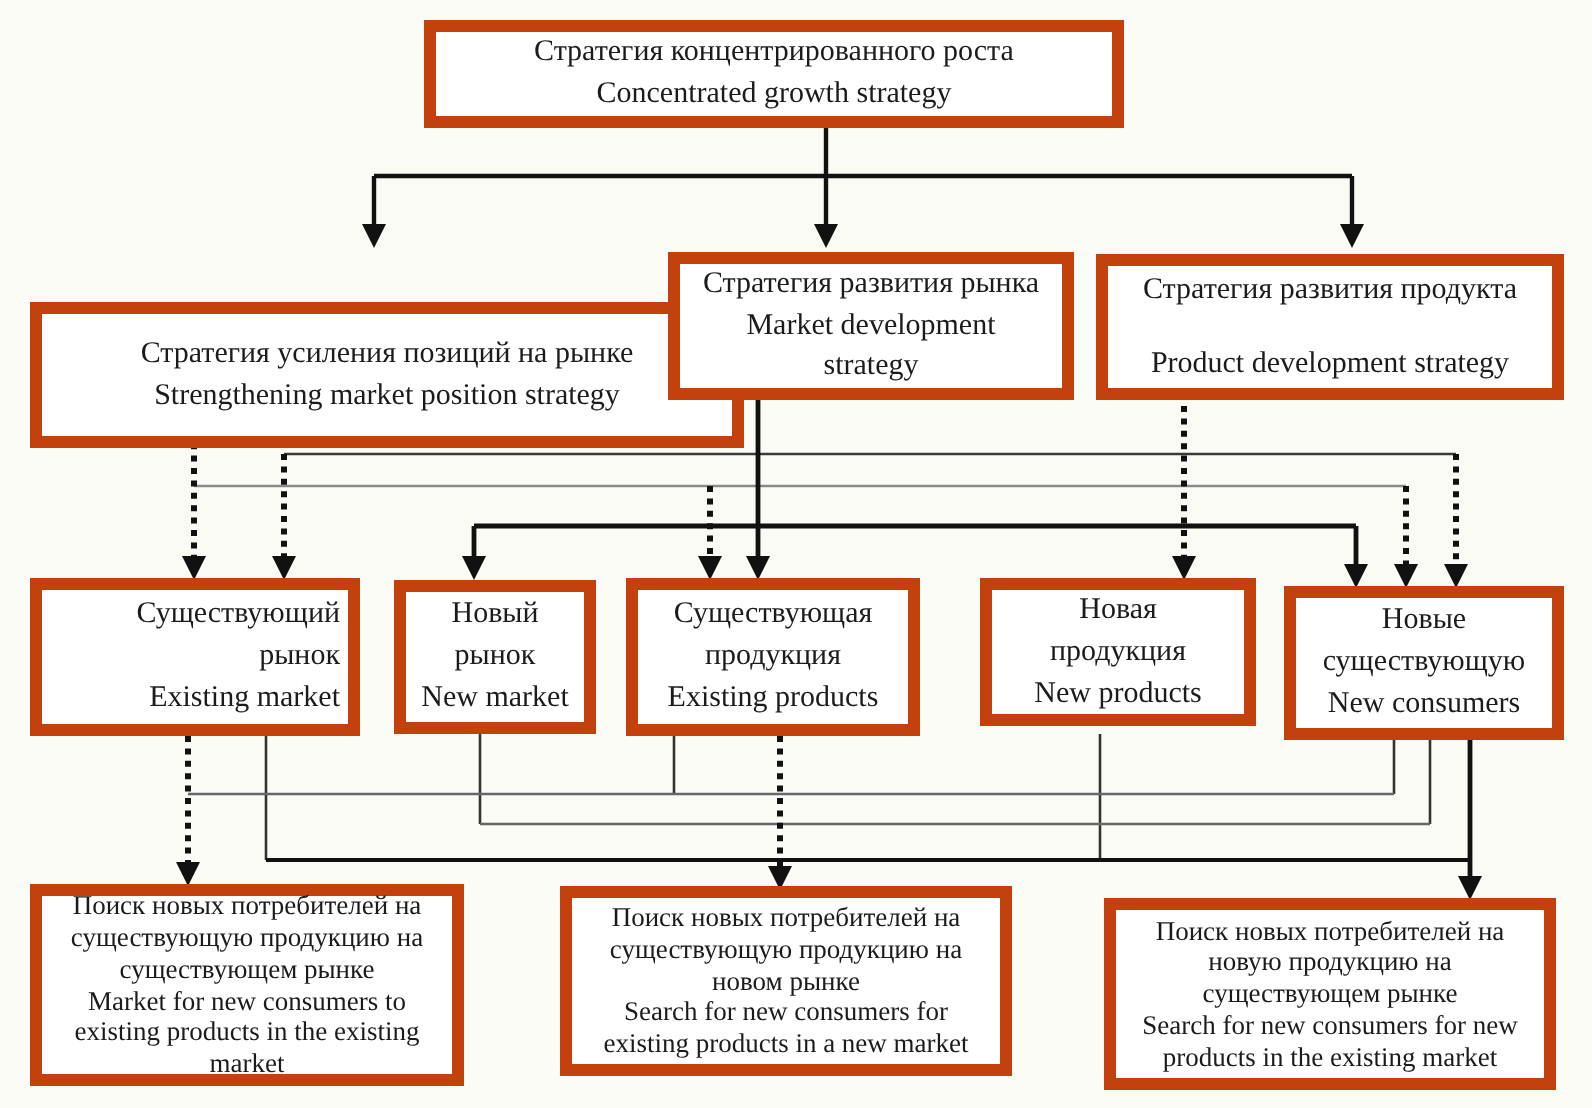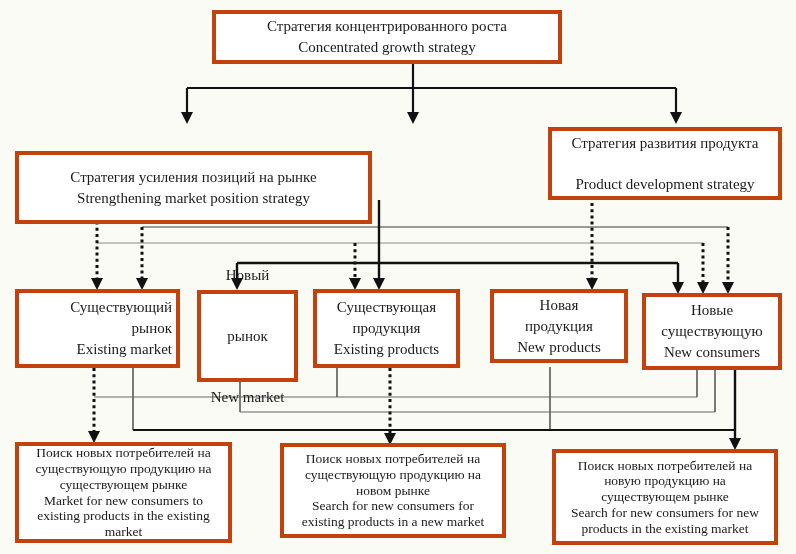--- a/index.html
+++ b/index.html
@@ -1,19 +1,19 @@
 <!DOCTYPE html>
 <html><head>
 <meta charset="utf-8">
 <style>
   html,body{margin:0;padding:0;}
   body{background:#e8e8e8;font-family:"Liberation Serif",serif;}
   #stage{position:relative;width:796px;height:554px;background:#fbfbf6;overflow:hidden;}
   #connectors{position:absolute;left:0;top:0;width:796px;height:554px;}
-  .box{position:absolute;box-sizing:border-box;border:4px solid #c2410c;background:#ffffff;
+  .box{position:absolute;box-sizing:border-box;border:6px solid #c2410c;background:#ffffff;
        display:flex;flex-direction:column;justify-content:center;align-items:center;
        text-align:center;color:#1b1b1b;padding:2px 4px;}
   .box .ln{display:block;white-space:nowrap;}
   .fsA .ln{font-size:15px;line-height:21px;}
   .fsB .ln{font-size:15px;line-height:20.5px;}
   .fsC .ln{font-size:15px;line-height:21px;}
   .fsD .ln{font-size:13.5px;line-height:15.7px;}
 </style>
 </head>
 <body>
@@ -94,31 +94,36 @@
 
   <div class="box fsA" style="left:212px;top:10px;width:350px;height:54px;">
       <div class="ln">Стратегия концентрированного роста</div>
       <div class="ln">Concentrated growth strategy</div>
     </div>
 
   <div class="box fsB" style="left:15px;top:127px;width:357px;height:73px;margin-top:24px;">
       <div class="ln">Стратегия усиления позиций на рынке</div>
       <div class="ln">Strengthening market position strategy</div>
     </div>
+  <div class="box fsB" style="left:334px;top:126px;width:203px;height:74px;">
+      <div class="ln">Стратегия развития рынка</div>
+      <div class="ln">Market development</div>
+      <div class="ln">strategy</div>
+    </div>
   <div class="box fsB" style="left:548px;top:127px;width:234px;height:73px;justify-content:space-between;">
       <div class="ln">Стратегия развития продукта</div>
       <div class="ln">Product development strategy</div>
     </div>
 
   <div class="box fsC" style="left:15px;top:289px;width:165px;height:79px;align-items:flex-end;">
       <div class="ln">Существующий</div>
       <div class="ln">рынок</div>
       <div class="ln">Existing market</div>
     </div>
-  <div class="box fsC" style="left:197px;top:290px;width:101px;height:92px;gap:40px;">
+  <div class="box fsC" style="left:197px;top:290px;width:101px;height:77px;">
       <div class="ln">Новый</div>
       <div class="ln">рынок</div>
       <div class="ln">New market</div>
     </div>
   <div class="box fsC" style="left:313px;top:289px;width:147px;height:79px;">
       <div class="ln">Существующая</div>
       <div class="ln">продукция</div>
       <div class="ln">Existing products</div>
     </div>
   <div class="box fsC" style="left:490px;top:289px;width:138px;height:74px;">

